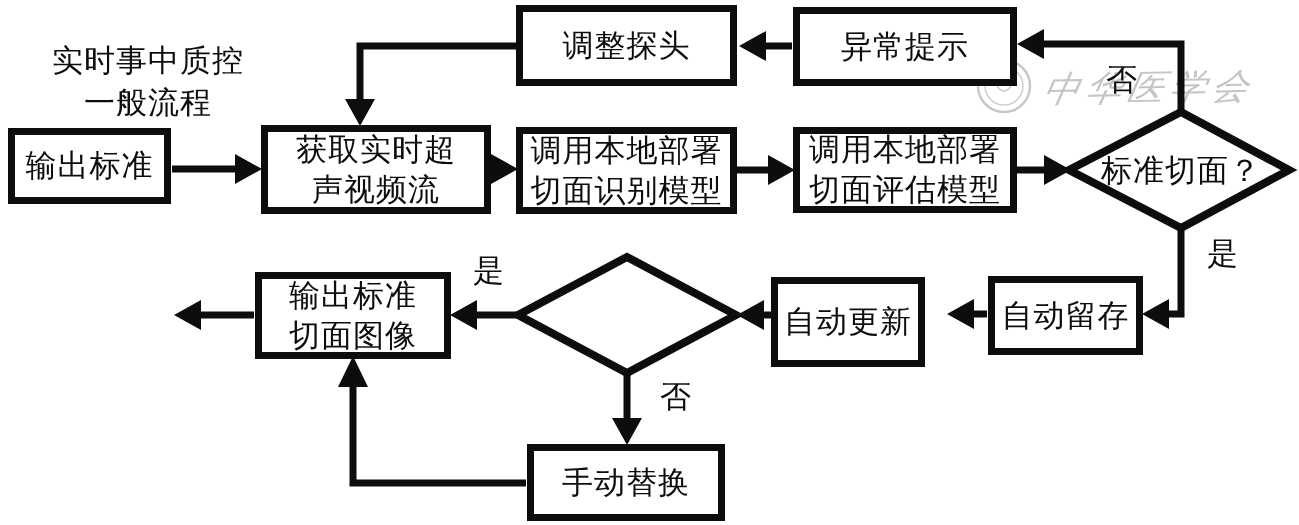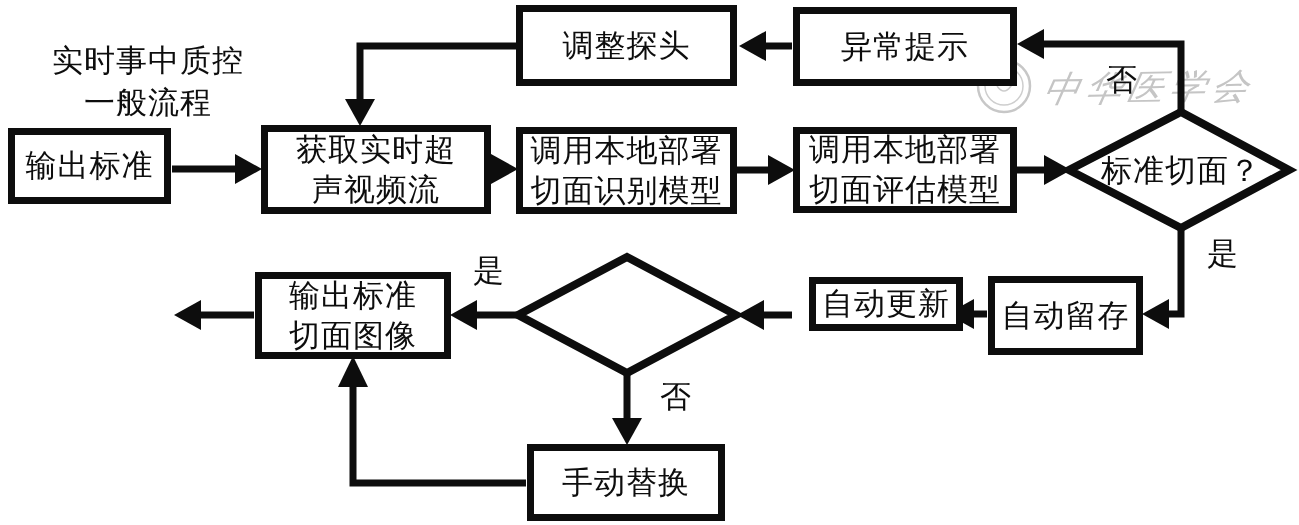--- a/index.html
+++ b/index.html
@@ -112,21 +112,21 @@
   <div class="node" style="left:8px;top:128px;width:163px;height:76px">输出标准</div>
   <div class="node" style="left:261px;top:125px;width:230px;height:89px">获取实时超
 声视频流</div>
   <div class="node" style="left:516px;top:127px;width:221px;height:87px">调用本地部署
 切面识别模型</div>
   <div class="node" style="left:793px;top:127px;width:224px;height:86px">调用本地部署
 切面评估模型</div>
   <div class="node" style="left:516px;top:5px;width:221px;height:81px">调整探头</div>
   <div class="node" style="left:793px;top:7px;width:224px;height:79px">异常提示</div>
   <div class="node" style="left:988px;top:276px;width:155px;height:79px">自动留存</div>
-  <div class="node" style="left:809px;top:277px;width:154px;height:54px">自动更新</div>
+  <div class="node" style="left:771px;top:277px;width:154px;height:90px">自动更新</div>
   <div class="node" style="left:255px;top:272px;width:196px;height:87px">输出标准
 切面图像</div>
   <div class="node" style="left:527px;top:444px;width:198px;height:77px">手动替换</div>
 
   <div class="dlabel" style="left:1071px;top:152px;width:220px">标准切面？</div>
 
   <div class="elabel" style="left:1106px;top:64px">否</div>
   <div class="elabel" style="left:1207px;top:238px">是</div>
   <div class="elabel" style="left:473px;top:255px">是</div>
   <div class="elabel" style="left:660px;top:381px">否</div>

